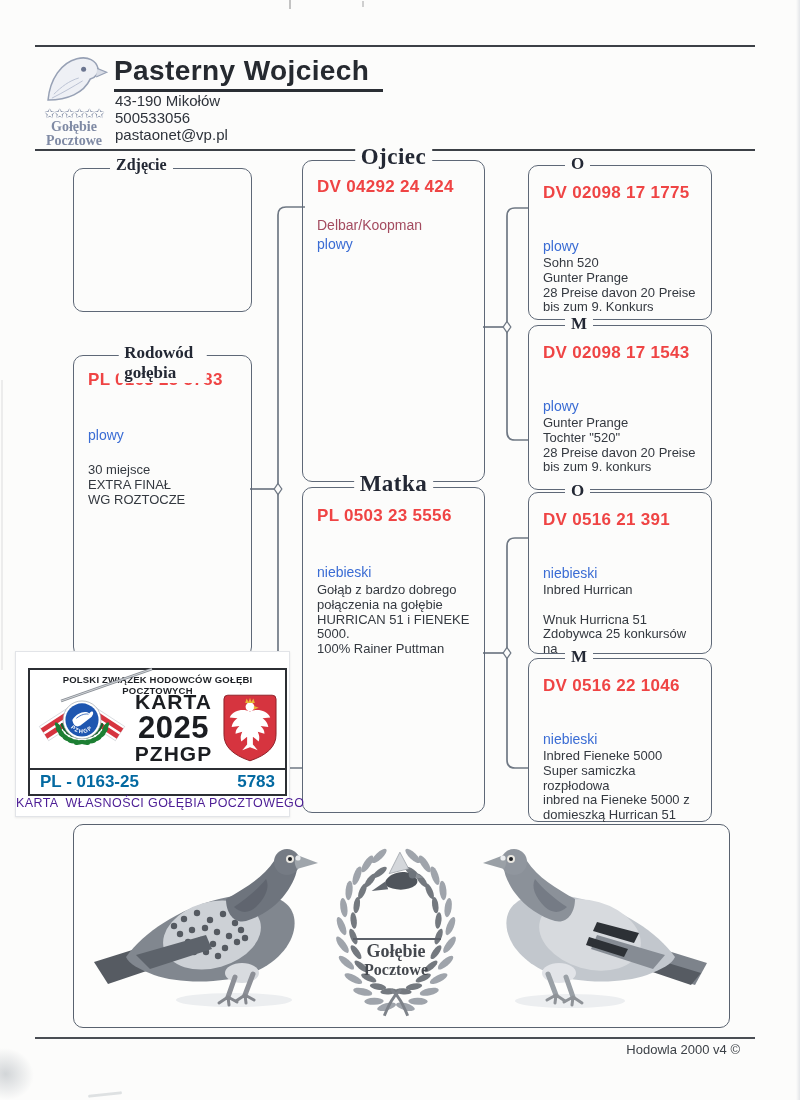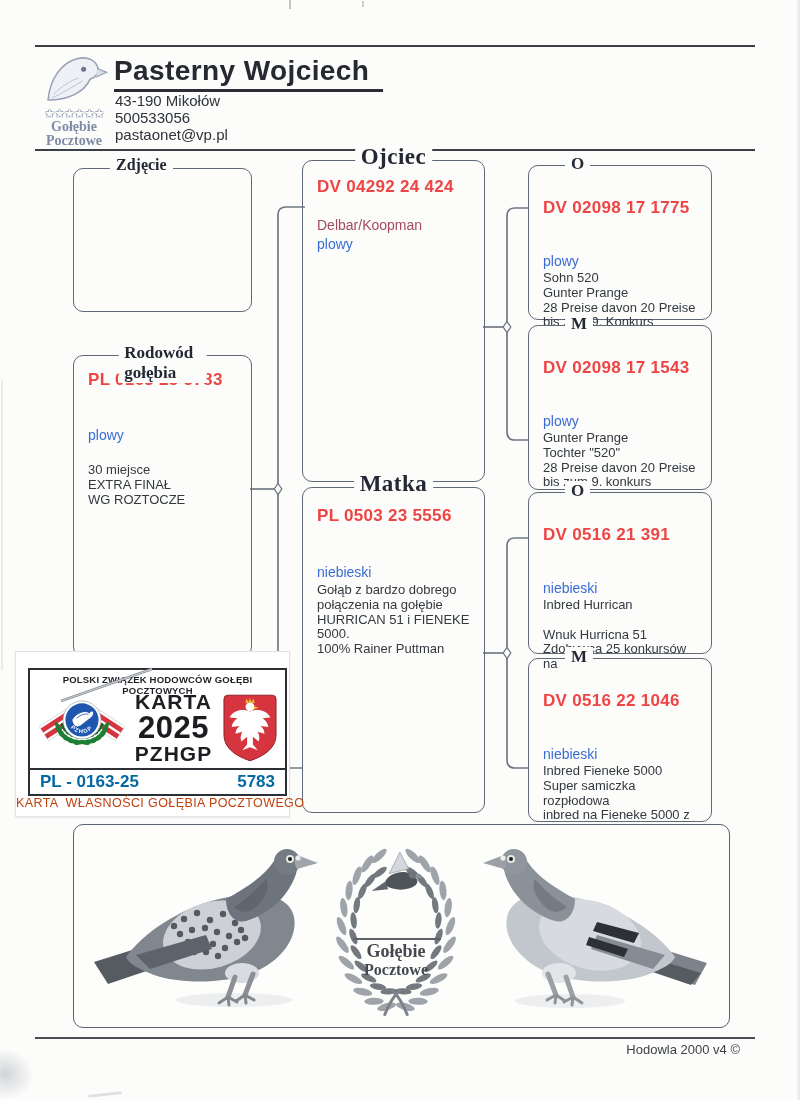--- a/index.html
+++ b/index.html
@@ -57,21 +57,21 @@
   .box-mother .colorword{margin-top:38px;display:block;}
   .box-mother .notes{margin-top:3px;}
 
   .box-photo{left:73px;top:168px;width:177px;height:142px;}
   .box-bird{left:73px;top:355px;width:177px;height:300px;}
   .box-bird .ring{margin-top:14px;display:block;}
   .box-bird .colorword{margin-top:37px;display:block;}
   .box-bird .notes{margin-top:20px;}
 
   .gp{left:528px;width:182px;}
-  .gp .ring{margin-top:32px;display:block;}
+  .gp .ring{margin-top:17px;display:block;}
   .gp .colorword{margin-top:35px;display:block;}
   .gp .notes{margin-top:2px;}
   .gp1{top:165px;height:153px;}
   .gp2{top:325px;height:163px;}
   .gp3{top:492px;height:160px;}
   .gp4{top:658px;height:162px;}
 
   #connectors{position:absolute;left:0;top:0;}
 
   
@@ -84,21 +84,21 @@
   .card-logo{margin-left:10px;flex:0 0 auto;}
   .card-center{flex:1;text-align:center;color:#1b1d21;}
   .card-country{font-size:21px;font-weight:600;letter-spacing:1px;line-height:22px;}
   .card-year{font-size:31px;font-weight:800;line-height:30px;letter-spacing:.5px;}
   .card-org{font-size:21px;font-weight:600;letter-spacing:1px;line-height:22px;}
   .card-eagle{margin-right:8px;flex:0 0 auto;}
   .card-bottom{position:absolute;left:0;right:0;bottom:0;height:24px;border-top:2px solid #2c2f34;
                display:flex;justify-content:space-between;align-items:center;padding:0 10px;
                font-size:17px;font-weight:bold;color:#0369a1;}
   .card-caption{position:absolute;left:0;right:0;top:144px;text-align:center;font-size:12.5px;
-                color:#c2410c;letter-spacing:.4px;white-space:pre;}
+                color:#4c1d95;letter-spacing:.4px;white-space:pre;}
   .pin{position:absolute;left:0;top:0;}
 
   
   .banner{position:absolute;left:73px;top:824px;width:655px;height:202px;
           border:1.7px solid #59626f;border-radius:10px;background:#fdfdfc;}
   .pigeon-left{position:absolute;left:10px;top:12px;}
   .pigeon-right{position:absolute;right:14px;top:10px;}
   .pigeon-right svg{transform:scaleX(-1);}
   .wreath{position:absolute;left:249px;top:19px;width:146px;height:176px;}
   .wreath-rule{position:absolute;left:30px;top:94px;width:88px;height:2px;background:#5c6169;}

